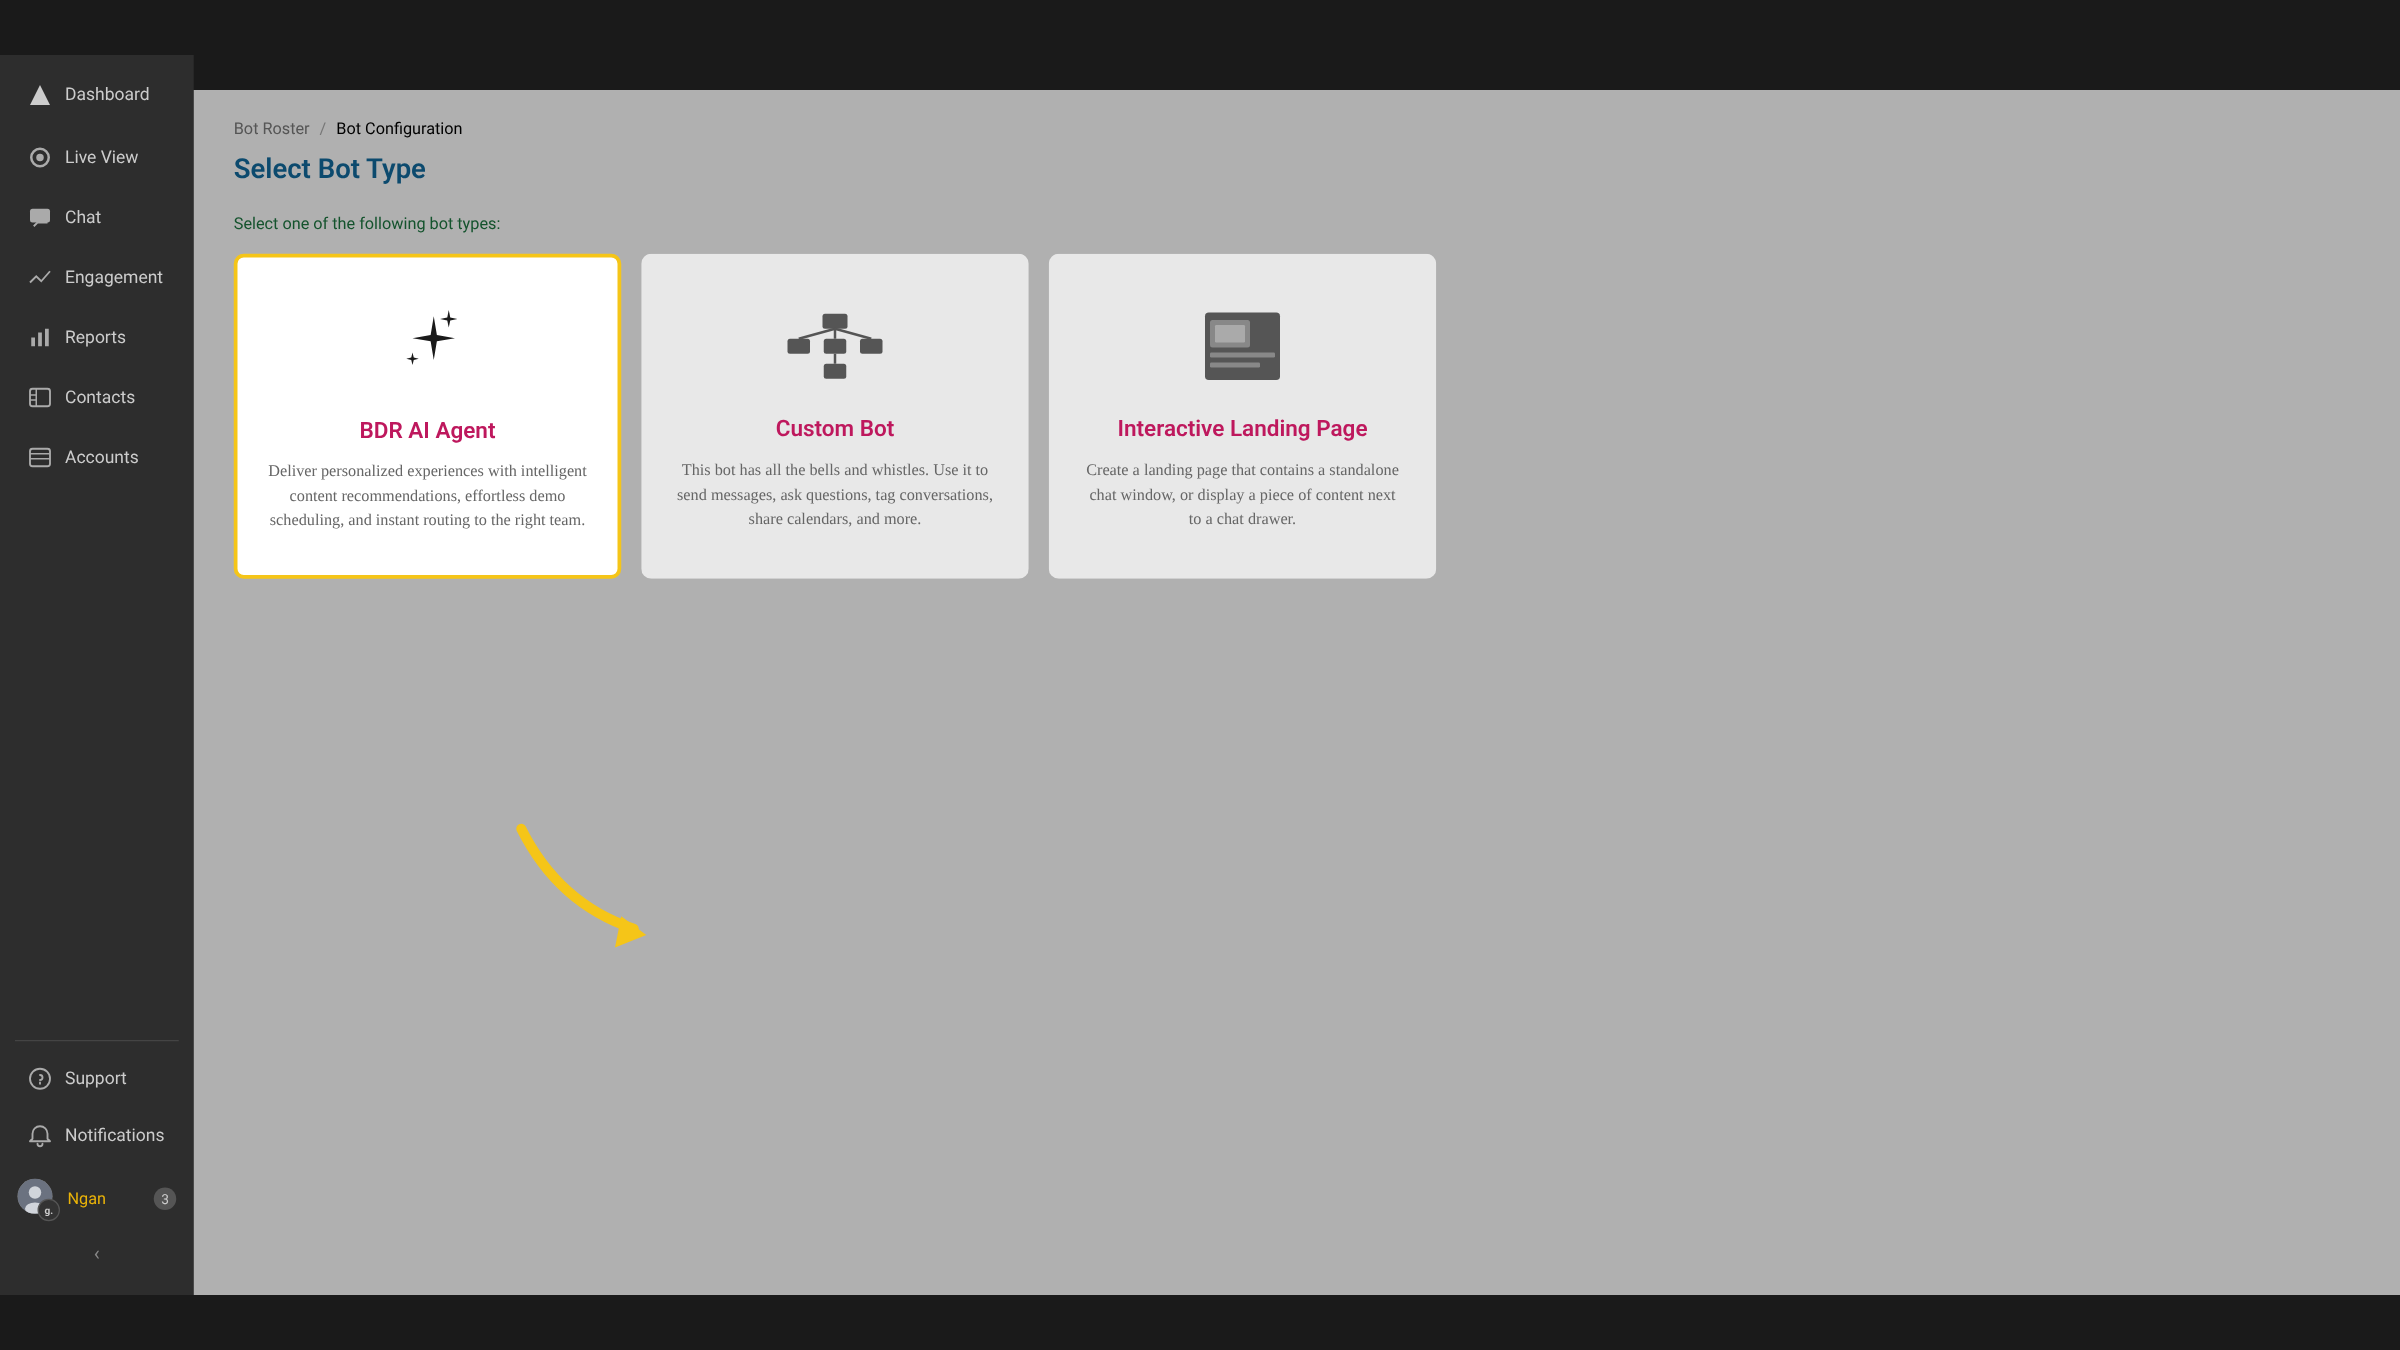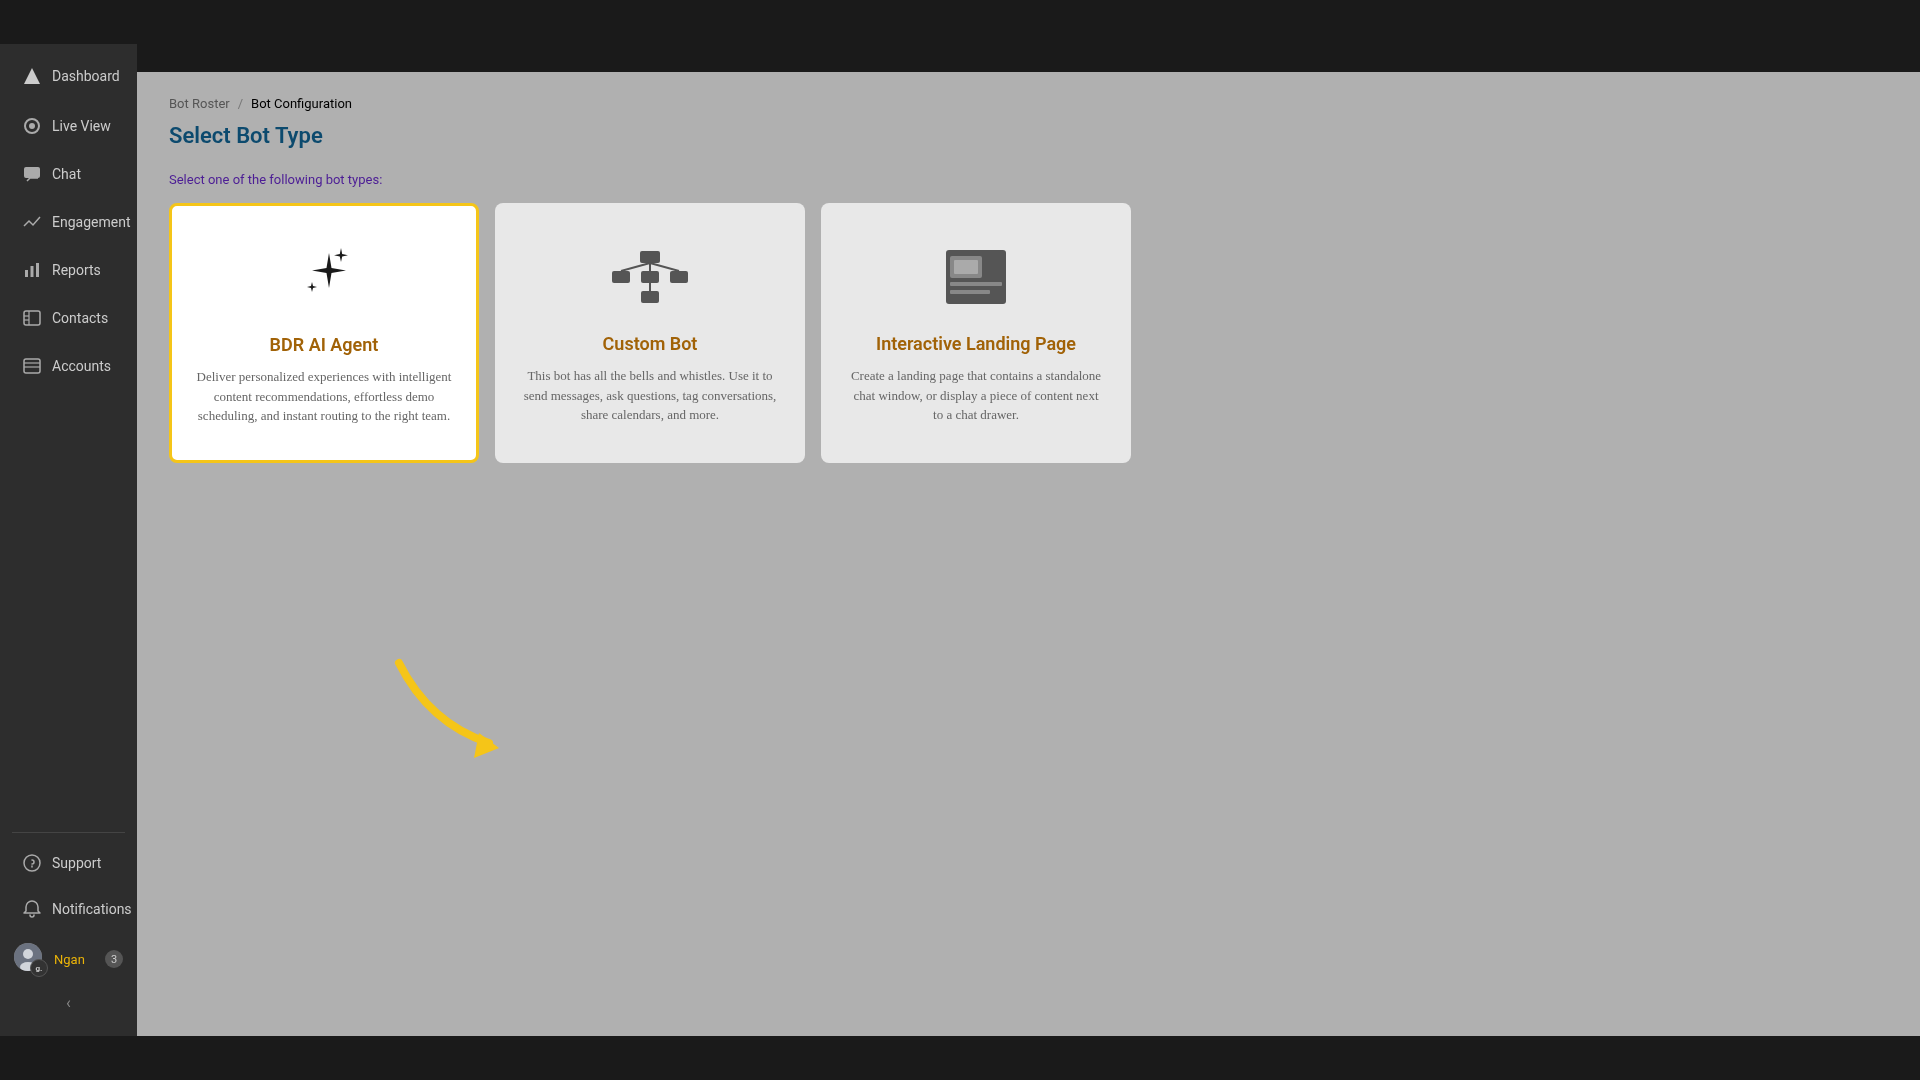--- a/index.html
+++ b/index.html
@@ -19,21 +19,21 @@
       flex-shrink: 0;
     }
     
     .main-layout {
       display: flex;
       flex: 1;
       overflow: hidden;
     }
     
     .sidebar {
-      width: 137px;
+      width: 155px;
       background: #2d2d2d;
       display: flex;
       flex-direction: column;
       flex-shrink: 0;
       padding-top: 8px;
     }
     .sidebar-item {
       display: flex;
       align-items: center;
       gap: 10px;
@@ -139,21 +139,21 @@
     
     .page-title {
       font-size: 22px;
       font-weight: 600;
       color: #0c4a6e;
       margin-bottom: 24px;
     }
     
     .section-label {
       font-size: 13px;
-      color: #4c1d95;
+      color: #14532d;
       margin-bottom: 16px;
     }
     
     .bot-cards {
       display: flex;
       gap: 16px;
       align-items: flex-start;
     }
     
     .bot-card {
@@ -178,21 +178,21 @@
       width: 80px;
       height: 80px;
       display: flex;
       align-items: center;
       justify-content: center;
       margin-bottom: 16px;
     }
     .bot-card-title {
       font-size: 18px;
       font-weight: 600;
-      color: #a16207;
+      color: #be185d;
       margin-bottom: 12px;
     }
     .bot-card-desc {
       font-size: 13px;
       color: #666;
       line-height: 1.5;
       font-family: Liberation Serif, serif;
     }
     
     .arrow-annotation {

